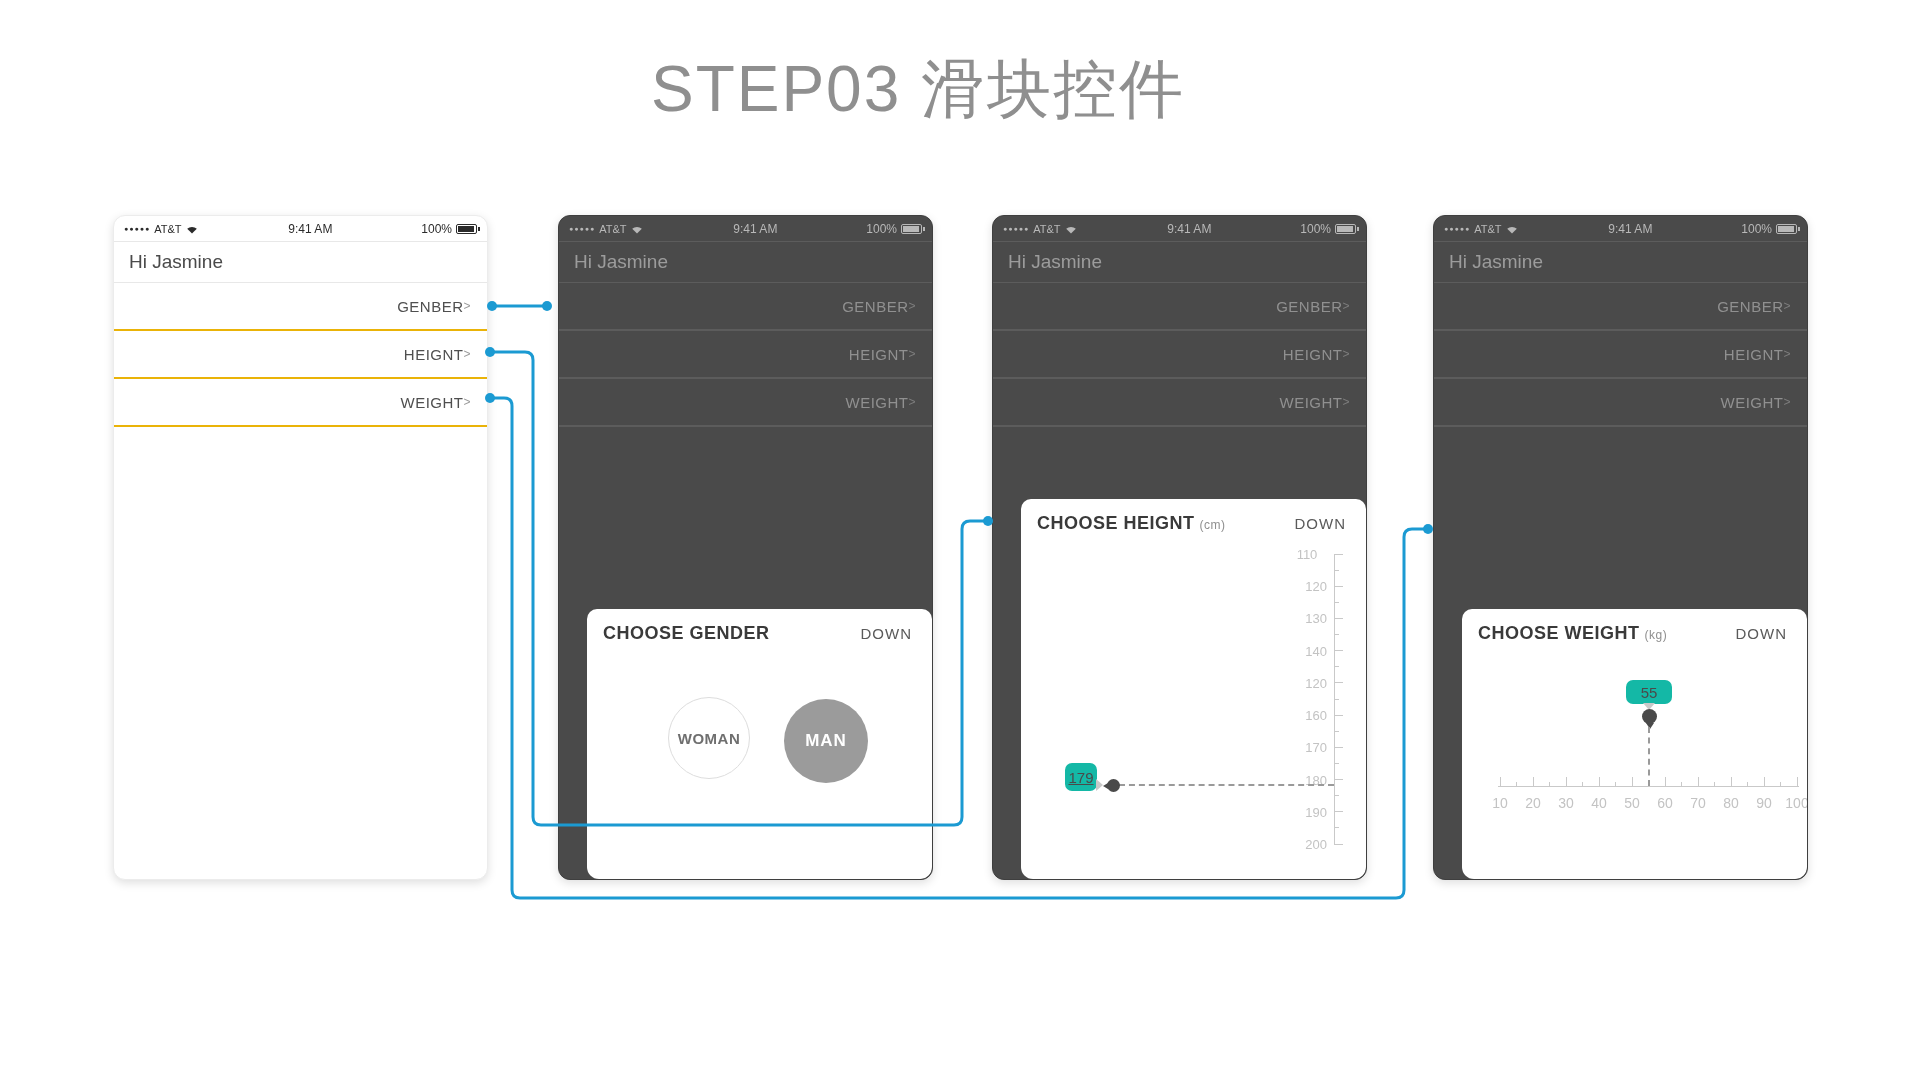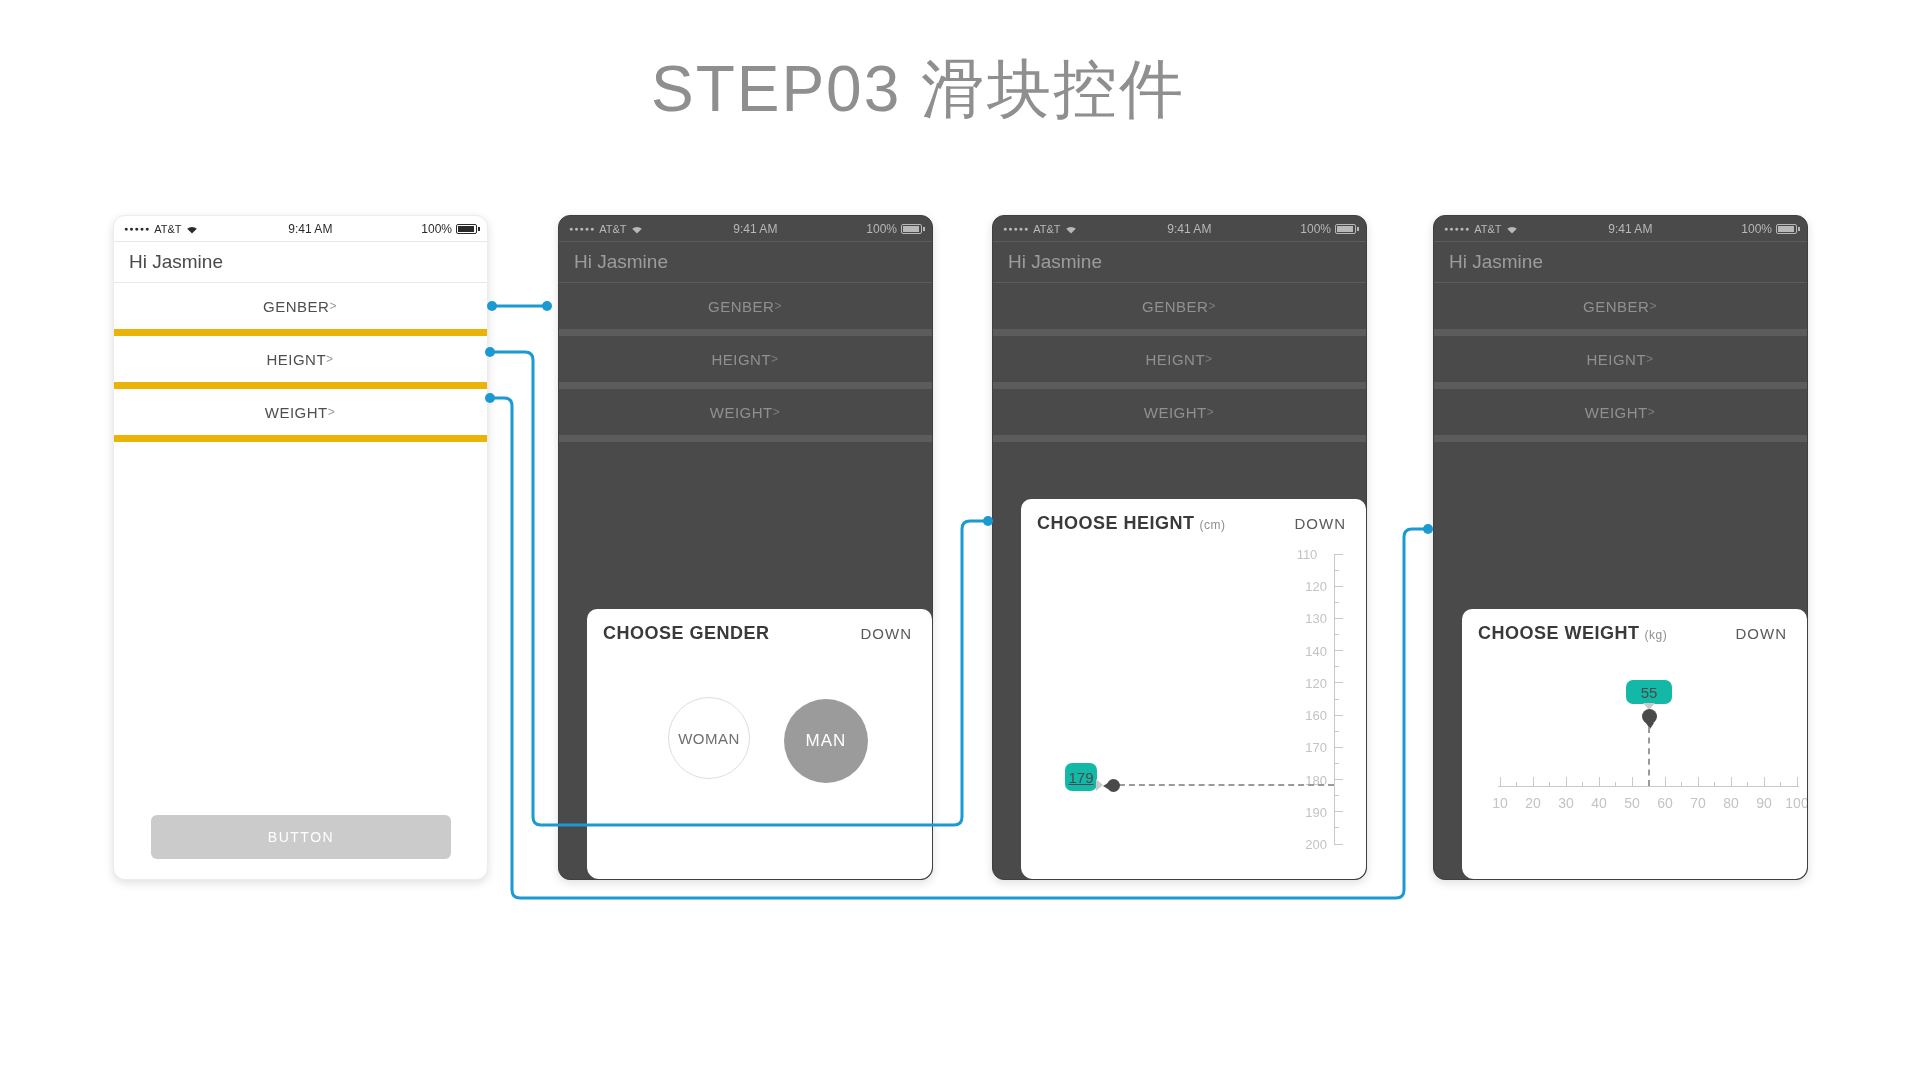--- a/index.html
+++ b/index.html
@@ -43,22 +43,22 @@
 
   
   .greeting{
     height:40px;line-height:40px;padding-left:15px;font-size:19px;color:#4a4a4a;
     border-bottom:1px solid #e8e8e8;
   }
   .dark .greeting{color:#9c9c9c;border-bottom-color:#5c5c5c;}
 
   
   .row{
-    height:46px;display:flex;align-items:center;justify-content:center;
-    padding:0 16px 0 15px;border-bottom:7px solid #eab308;
+    height:46px;display:flex;align-items:center;justify-content:flex-end;
+    padding:0 16px 0 15px;border-bottom:2px solid #eab308;
     font-size:15px;color:#4f4f4f;letter-spacing:0.5px;
   }
   .dark .row{color:#909090;border-bottom-color:#5c5c5c;}
   .chev{font-size:12px;color:#9a9a9a;}
   .dark .chev{color:#7d7d7d;}
 
   
   .big-button{
     position:absolute;left:37px;bottom:20px;width:300px;height:44px;background:#cbcbcb;
     border-radius:6px;color:#ffffff;font-size:14px;letter-spacing:1.5px;
@@ -76,21 +76,21 @@
   #weight-sheet{top:393px;}
   .sheet-head{
     display:flex;justify-content:space-between;align-items:baseline;
     padding:14px 20px 0 16px;
   }
   .sheet-title{font-size:18px;font-weight:bold;color:#3a3a3a;letter-spacing:0.5px;}
   .sheet-unit{font-size:12px;font-weight:normal;color:#8f8f8f;margin-left:5px;}
   .down-btn{font-size:15px;color:#5a5a5a;letter-spacing:1px;}
 
   
-  .gender-circle{position:absolute;border-radius:50%;display:flex;align-items:center;justify-content:center;}
+  .gender-circle{position:absolute;border-radius:50%;display:flex;align-items:center;justify-content:center;font-weight:bold;}
   .gender-woman{left:81px;top:88px;width:82px;height:82px;background:#ffffff;
     border:1px solid #dddddd;color:#6f6f6f;font-size:15px;letter-spacing:0.5px;box-sizing:border-box;}
   .gender-man{left:197px;top:90px;width:84px;height:84px;background:#9b9b9b;
     color:#ffffff;font-size:17px;letter-spacing:1px;}
 
   
   .tick,.spine,.baseline{position:absolute;background:#c9c9c9;}
   .rlabel{position:absolute;color:#c3c3c3;font-size:13px;}
 
   
@@ -146,21 +146,20 @@
       </div>
       <div class="row">
         <span>HEIGNT</span>
         <span class="chev">&gt;</span>
       </div>
       <div class="row">
         <span>WEIGHT</span>
         <span class="chev">&gt;</span>
       </div>
     </div>
-  <div class="big-button">BUTTON</div>
 </div>
 
 <div class="phone dark" id="phone-2">
   <div class="statusbar">
     <span class="sb-left">
       <span class="sb-dots">●●●●●</span>
       <span class="sb-carrier">AT&amp;T</span>
       <span class="wifi"><svg width="14" height="10" viewBox="0 0 14 10">
             <path d="M7 9.6 L2.2 4.8 A7 7 0 0 1 11.8 4.8 Z" fill="currentColor"></path>
           </svg></span>

